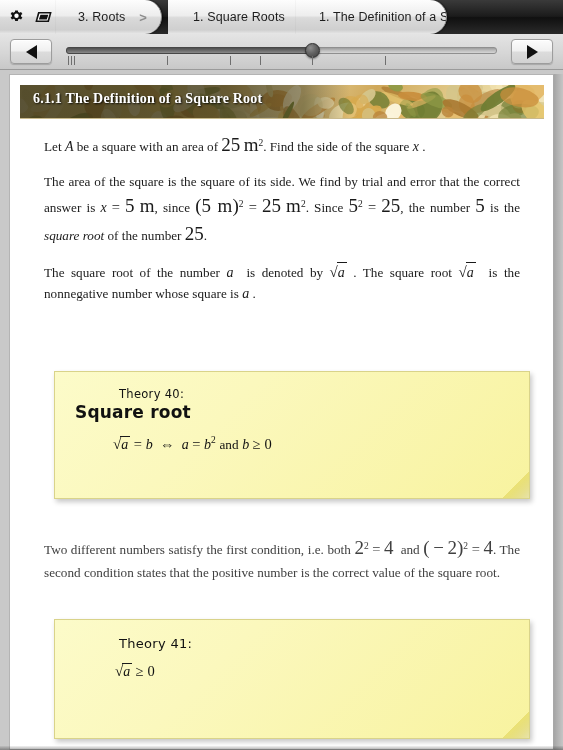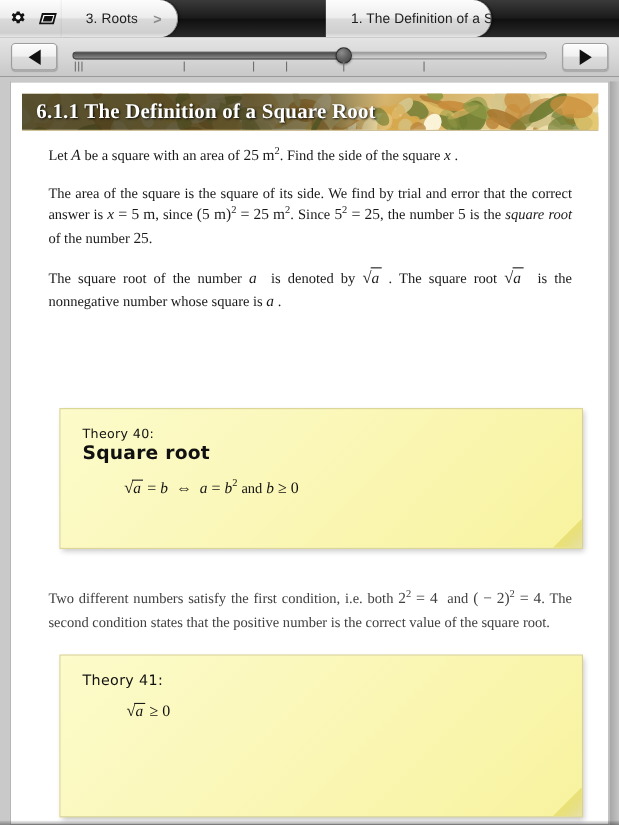--- a/index.html
+++ b/index.html
@@ -120,38 +120,38 @@
   }
   .banner-photo { position: absolute; inset: 0; }
   .leaf { position: absolute; border-radius: 52% 48% 58% 42% / 58% 42% 58% 42%; }
   .banner-overlay {
     position: absolute; top: 0; left: 0; width: 330px; height: 34px;
     background: linear-gradient(to right, rgba(52,46,20,0.80) 0%, rgba(60,53,24,0.76) 62%, rgba(70,62,28,0.55) 86%, rgba(90,80,36,0.0) 100%);
   }
   .banner-title {
     position: absolute; left: 13px; top: 6px;
     font-family: "Liberation Serif", serif;
-    font-weight: bold; font-size: 19px; color: #ffffff;
+    font-weight: bold; font-size: 14px; color: #ffffff;
     text-shadow: 1px 1px 2px rgba(0,0,0,0.85);
     letter-spacing: .2px; white-space: nowrap;
   }
 
   
   .body-col {
     position: absolute; top: 56px; left: 34px;
     width: 476px;
     font-family: "Liberation Serif", serif;
     font-size: 13.2px; color: #1a1a1a;
     line-height: 1.48;
   }
   p.para { text-align: justify; margin-bottom: 13px; }
   p.para.tight { margin-bottom: 11px; }
   .it { font-style: italic; }
   .mv { font-family: "Liberation Serif", serif; font-style: italic; font-size: 14px; }
-  .mn { font-family: "Liberation Serif", serif; font-size: 14px; }
+  .mn { font-family: "Liberation Serif", serif; font-size: 19px; }
   .mop { font-family: "Liberation Serif", serif; font-size: 14.5px; }
   sup.ex { font-size: 9.5px; vertical-align: super; line-height: 0; font-style: normal; }
   .rad { display: inline-block; white-space: nowrap; }
   .rad > .sign { font-size: 15px; }
   .rad > .bar {
     display: inline-block; border-top: 1.1px solid #1a1a1a;
     padding: 0 2px 0 1px; margin-left: -1px;
     font-style: italic; font-size: 14px;
   }
 
@@ -168,37 +168,37 @@
     width: 26px; height: 26px;
     background: linear-gradient(135deg, rgba(0,0,0,0) 48%, #e9e06e 50%, #ddd255 76%, #cdc243 100%);
   }
   .theory .curl:after {
     content:""; position: absolute; right: 0; bottom: 0;
     width: 26px; height: 26px;
     background: linear-gradient(315deg, rgba(255,255,255,0.55) 0%, rgba(255,255,255,0) 55%);
   }
   .th-num {
     font-family: "DejaVu Sans", sans-serif;
-    font-size: 11.5px; color: #111; letter-spacing: .3px;
+    font-size: 11.5px; color: #111; letter-spacing: .3px; margin-left: 44px;
   }
   .th-title {
     font-family: "DejaVu Sans", sans-serif;
     font-size: 17px; font-weight: bold; color: #111;
     letter-spacing: .2px; margin-top: 1px;
   }
   .th-body {
     font-family: "Liberation Serif", serif;
     font-size: 13.2px; color: #1a1a1a; line-height: 1.45;
   }
   .th-eq {
     font-family: "Liberation Serif", serif;
     font-size: 14.5px; color: #111;
   }
   .box1 { top: 296px; height: 128px; }
-  .box2 { top: 520px; height: 148px; }
+  .box2 { top: 544px; height: 120px; }
   .box1 .pad { padding: 15px 20px 0 20px; }
   .box2 .pad { padding: 16px 20px 0 20px; }
 
   .mid-para {
     position: absolute; top: 459px; left: 34px; width: 476px;
     font-family: "Liberation Serif", serif;
     font-size: 13.2px; color: #404040; line-height: 1.5;
     text-align: justify;
   }
   .clip-bottom {
@@ -228,20 +228,24 @@
       </span>
     </div>
     <span class="bc-sep">&gt;</span>
   </div>
 
   <div class="bc-tab t1">
     <span class="bc-label">3. Roots</span>
     <span class="bc-sep">&gt;</span>
   </div>
 
+  <div class="bc-tab t2">
+    <span class="bc-label">1. Square Roots</span>
+    <span class="bc-sep">&gt;</span>
+  </div>
 
   <div class="bc-tab t3">
     <span class="bc-label">1. The Definition of a Sc</span>
   </div>
 </div>
 
 <div class="navbar">
   <div class="nav-btn prev">
     <span class="tri left"></span>
   </div>

